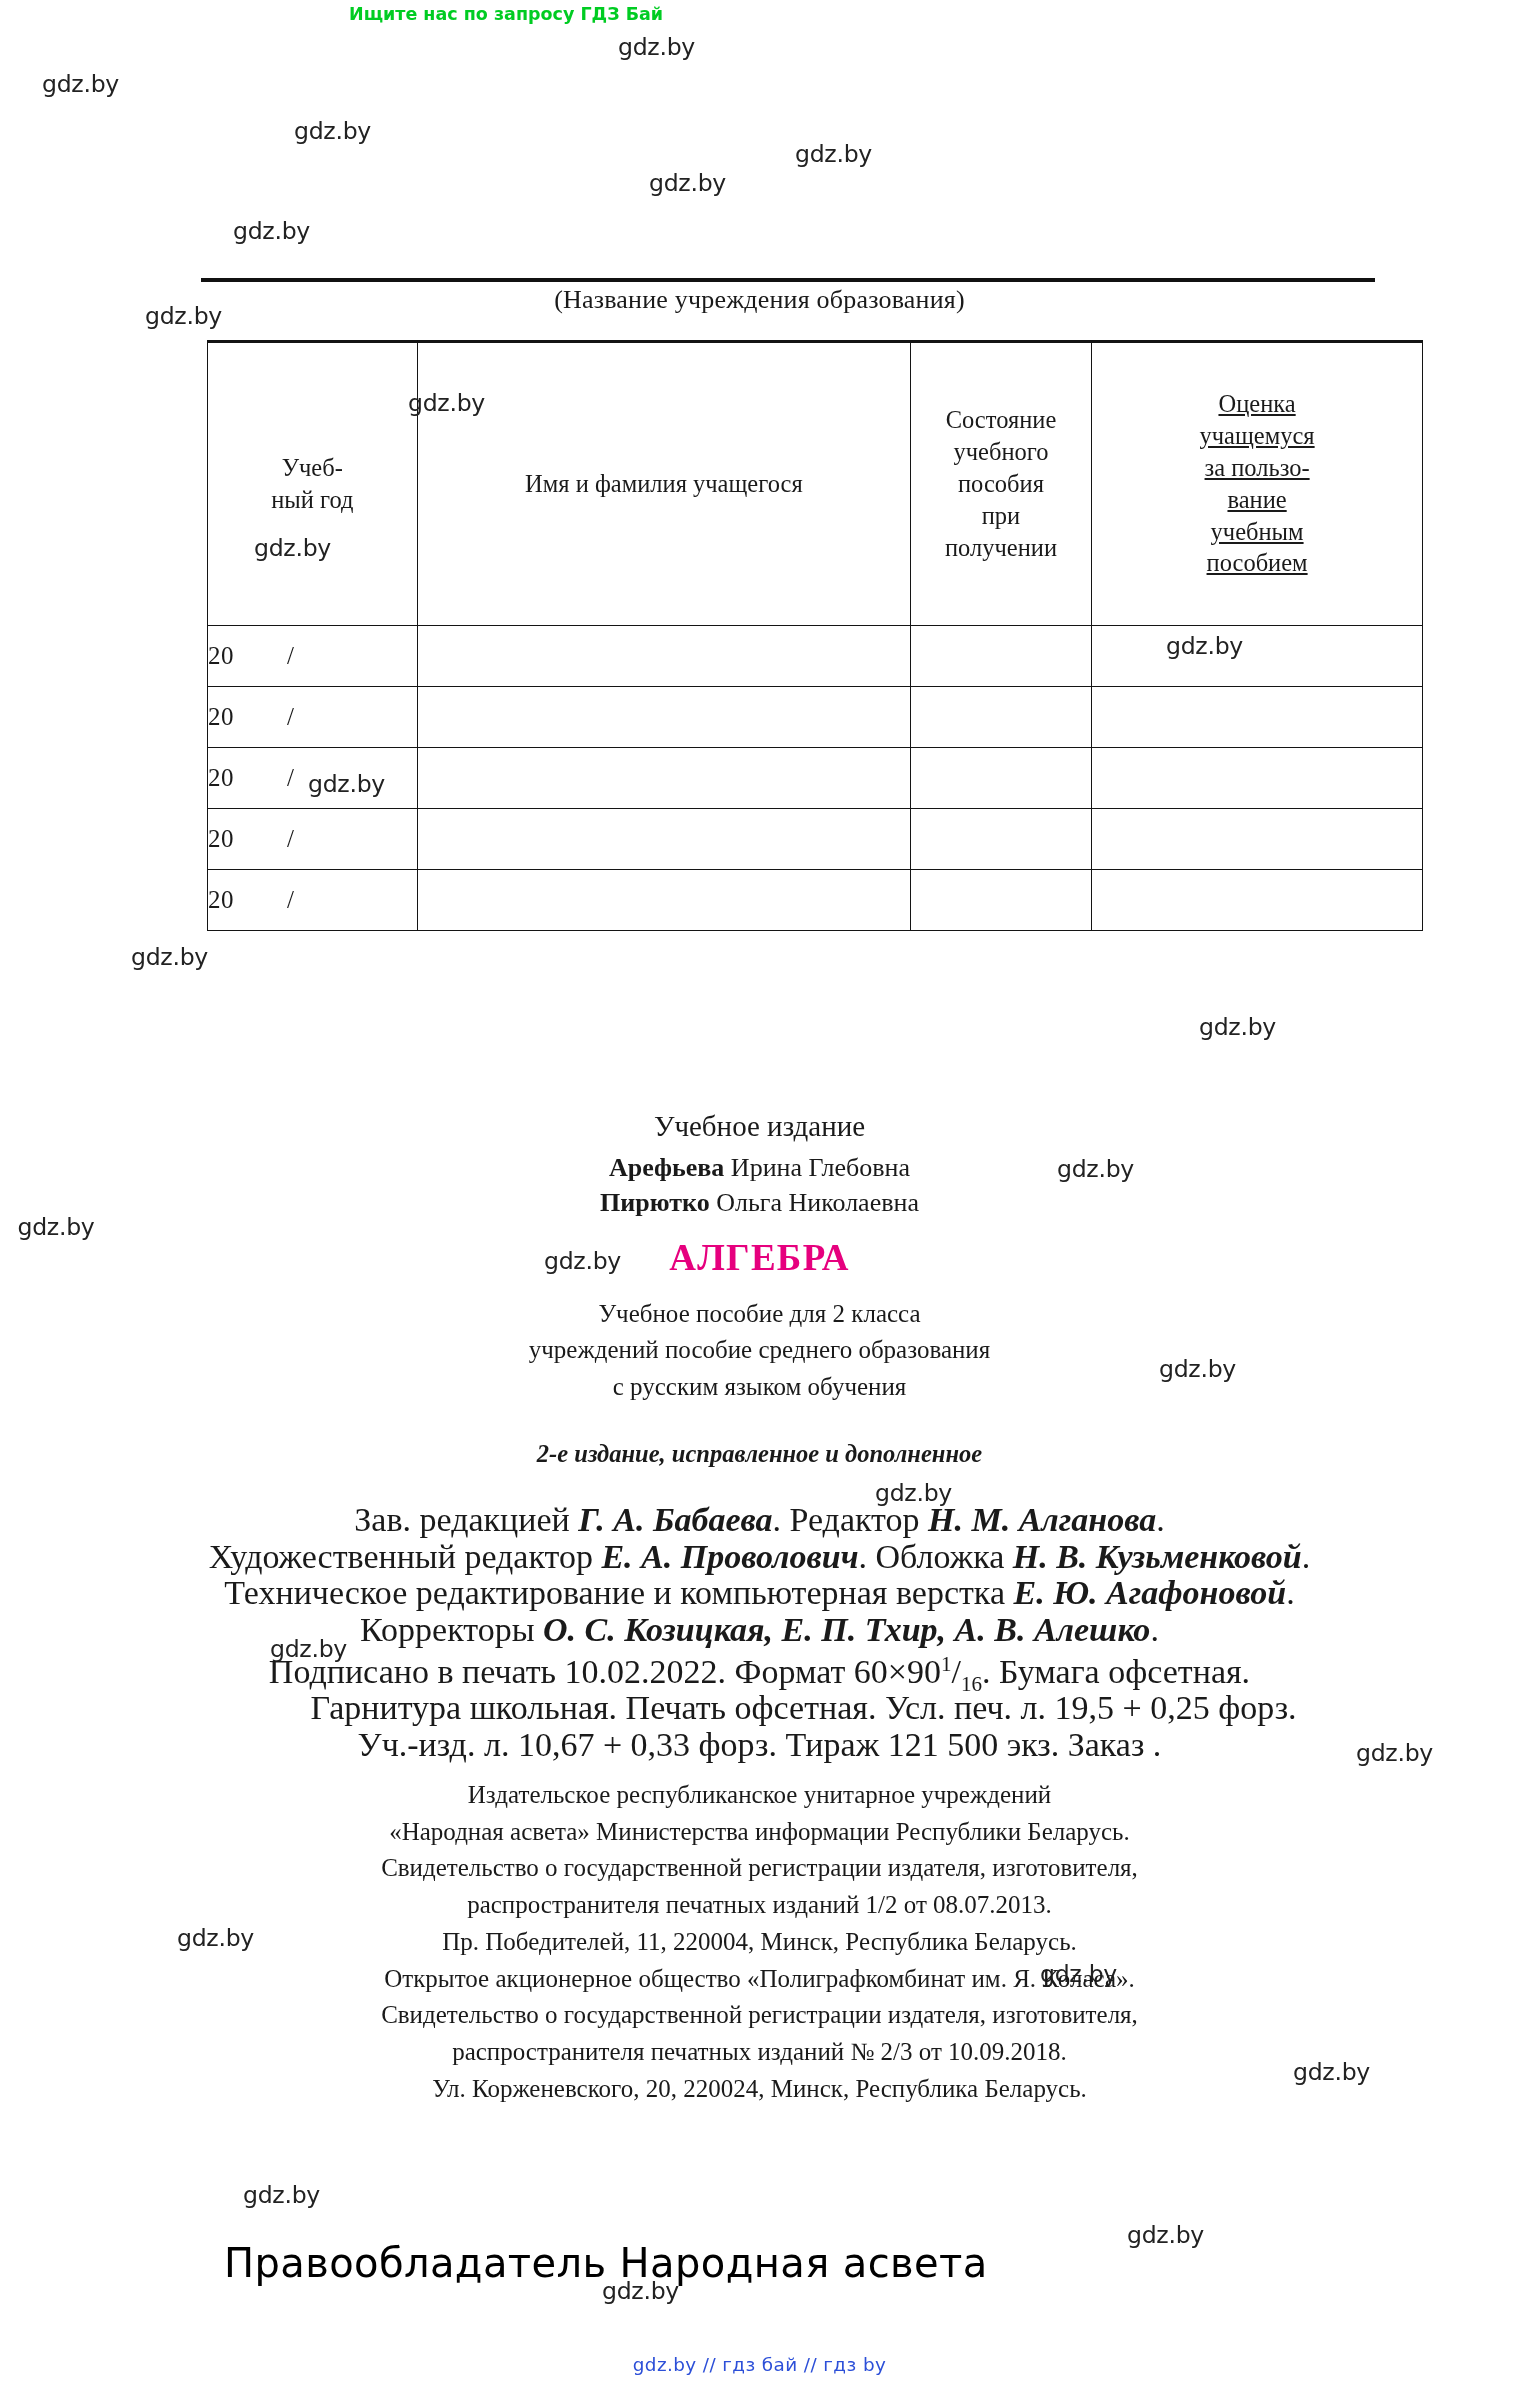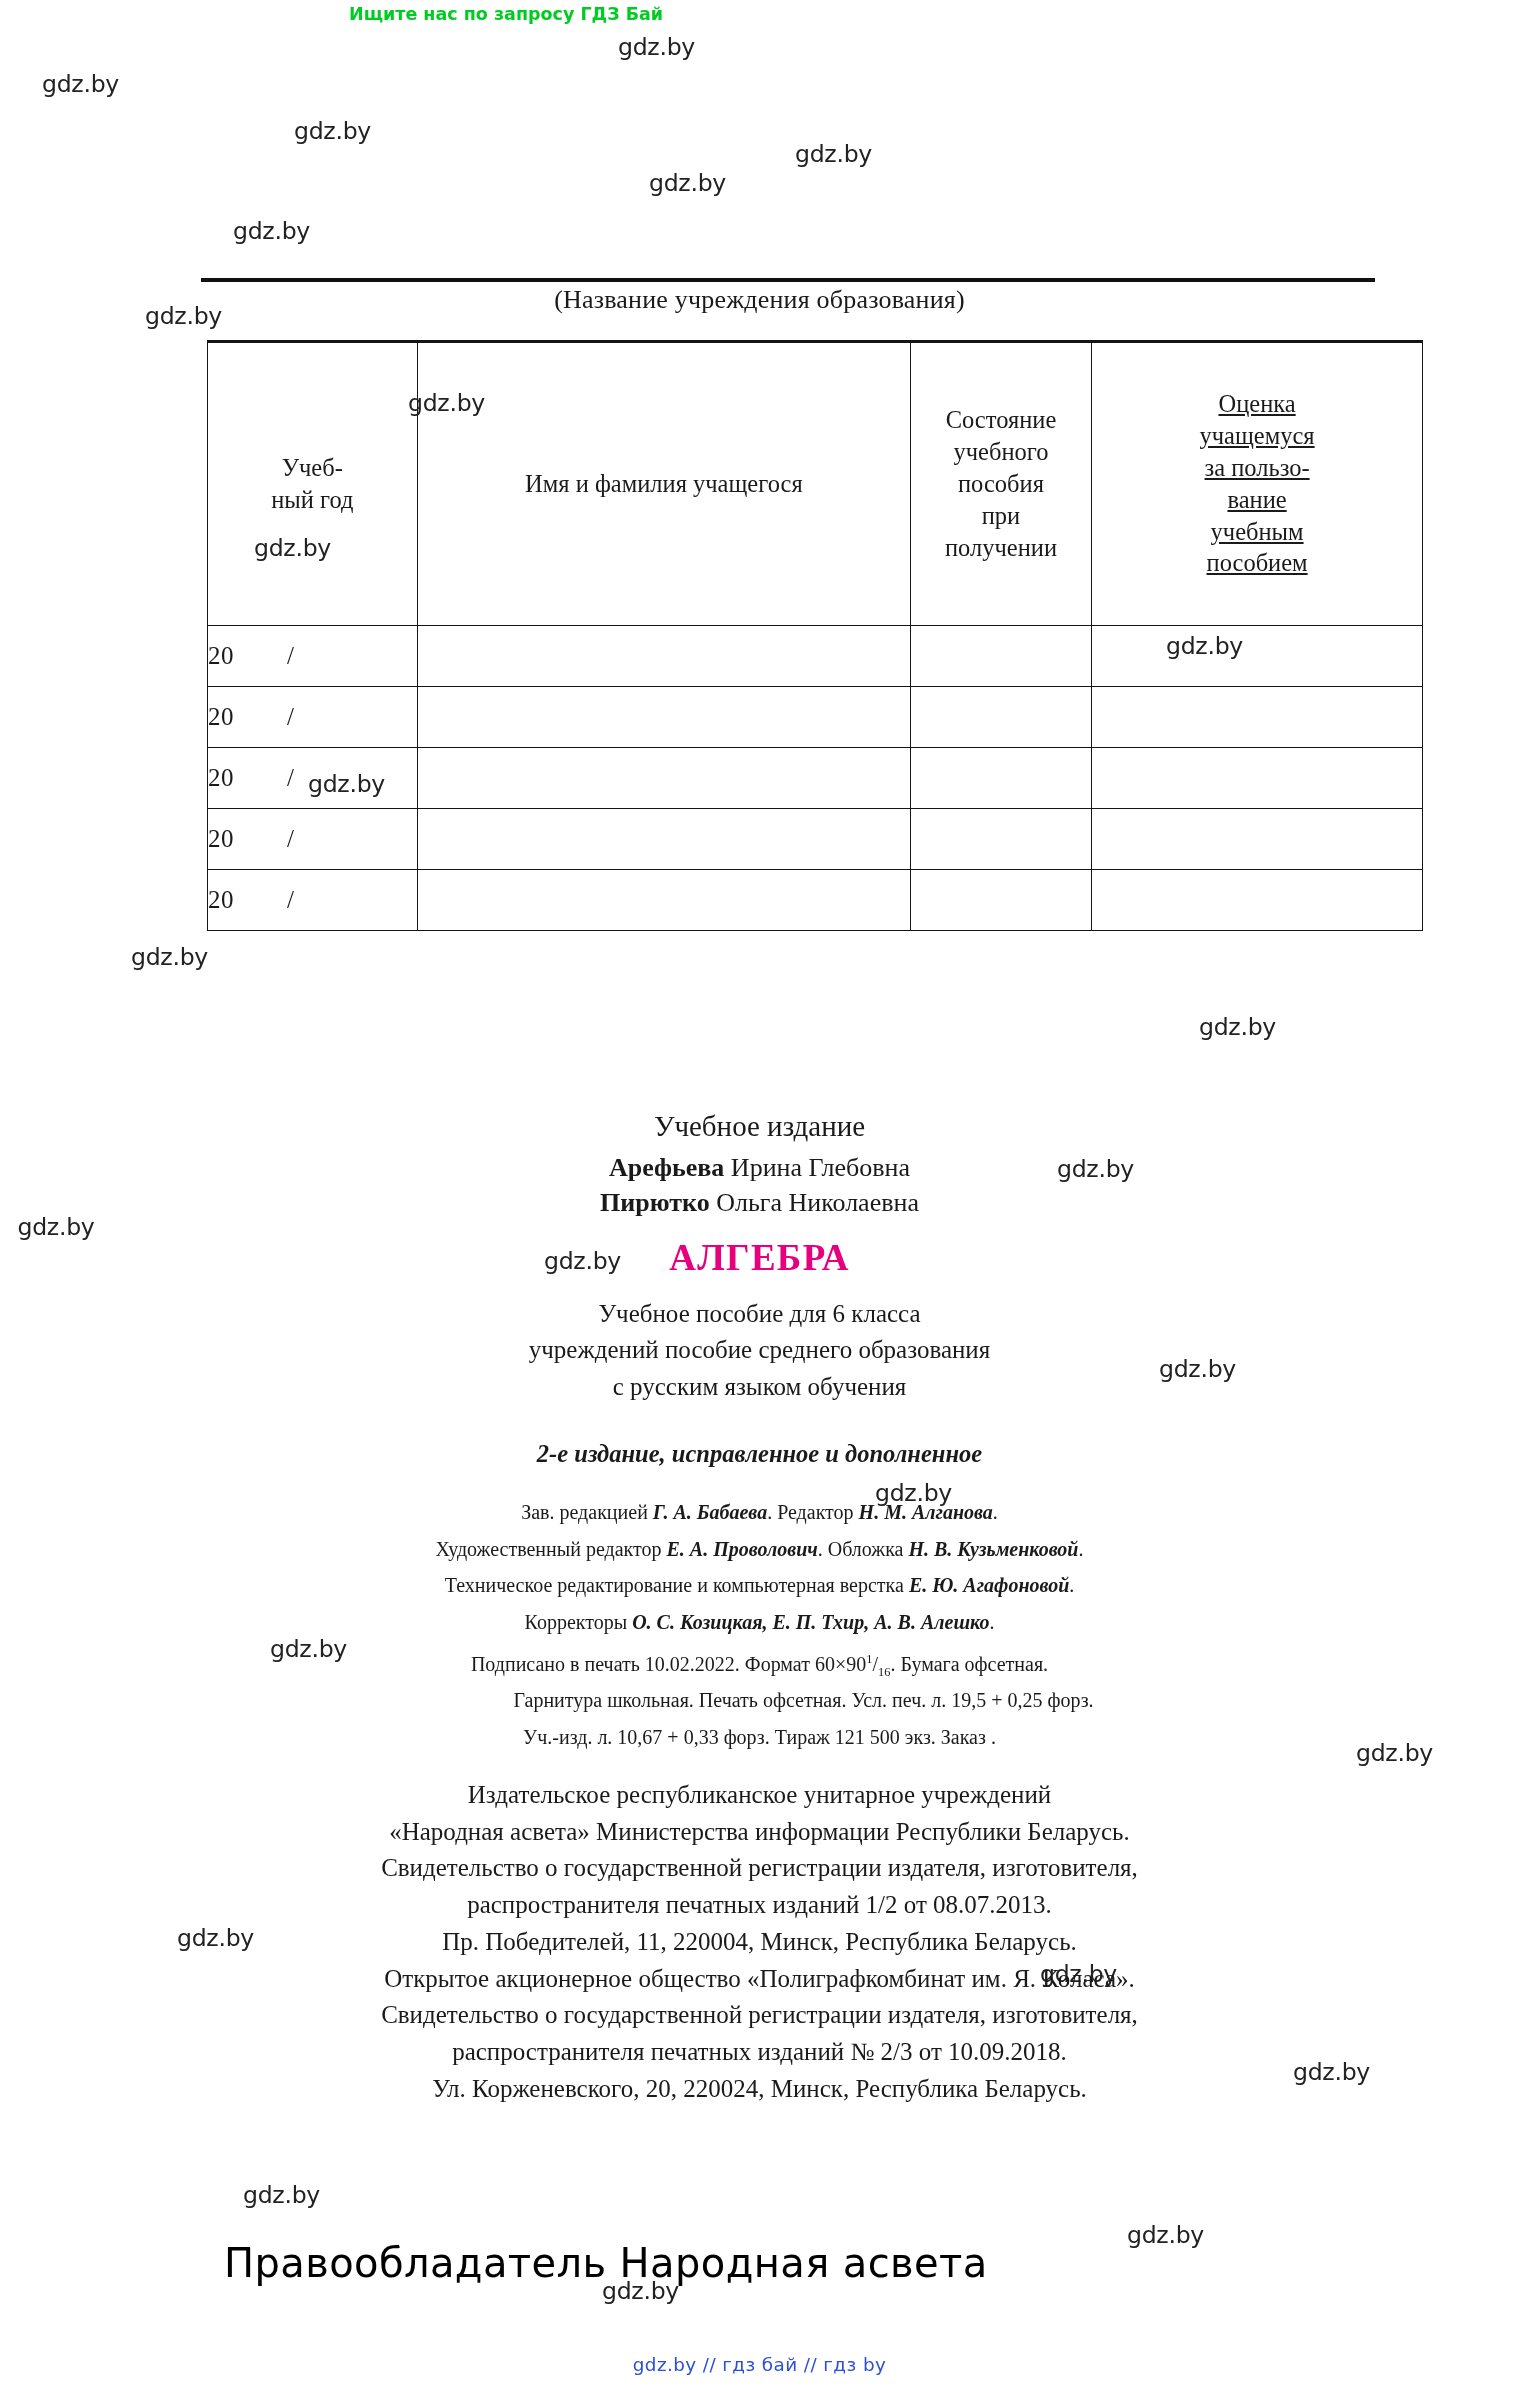--- a/index.html
+++ b/index.html
@@ -133,21 +133,21 @@
   .sub-1 { font-size: 25px; top: 1300px; }
   .sub-2 { font-size: 25px; top: 1336px; }
   .sub-3 { font-size: 25px; top: 1373px; }
   .edition-note {
     font-size: 24.5px;
     top: 1440px;
     font-style: italic;
     font-weight: bold;
   }
 
-  .cred { font-size: 20px; }
+  .cred { font-size: 34px; }
   .cred i { font-style: italic; font-weight: bold; }
   .cred-1 { top: 1501px; }
   .cred-2 { top: 1538px; }
   .cred-3 { top: 1574px; }
   .cred-4 { top: 1611px; }
   .cred-5 { top: 1652px; }
   .cred-6 { top: 1689px; margin-left: 44px; }
   .cred-7 { top: 1726px; }
 
   .pub { font-size: 25px; }
@@ -244,21 +244,21 @@
 
 <div class="center-line author-1">
   <b>Арефьева</b><span> Ирина Глебовна</span>
 </div>
 <div class="center-line author-2">
   <b>Пирютко</b><span> Ольга Николаевна</span>
 </div>
 
 <div id="book-title">АЛГЕБРА</div>
 
-<div class="center-line sub-1">Учебное пособие для 6 класса</div>
+<div class="center-line sub-1">Учебное пособие для 2 класса</div>
 <div class="center-line sub-2">учреждений пособие среднего образования</div>
 <div class="center-line sub-3">с русским языком обучения</div>
 <div class="center-line edition-note">2-е издание, исправленное и дополненное</div>
 
 <div class="wm" style="left:1057px; top:1155px;">gdz.by</div>
 <div class="wm" style="left:17.5px;   top:1213px;">gdz.by</div>
 <div class="wm" style="left:544px;  top:1247px;">gdz.by</div>
 <div class="wm" style="left:1159px; top:1355px;">gdz.by</div>
 <div class="wm" style="left:875px; top:1479px;">gdz.by</div>
 <div class="wm" style="left:270px;  top:1635px;">gdz.by</div>

